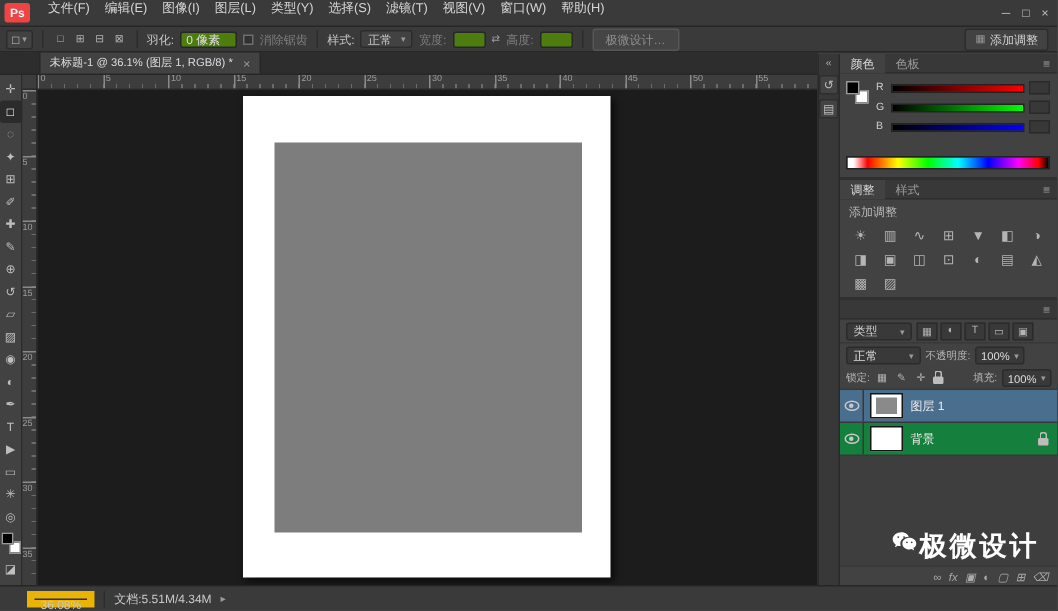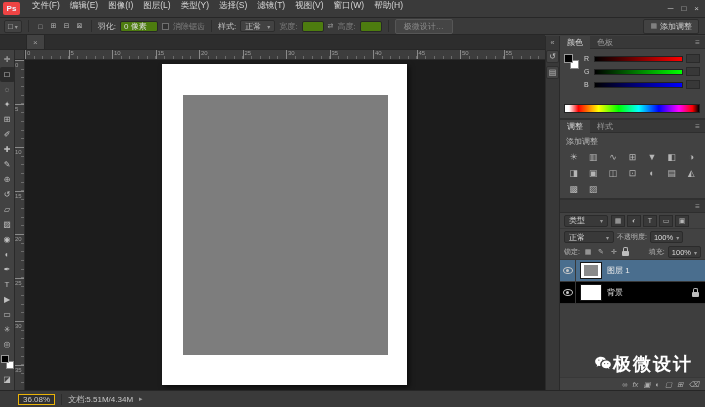--- a/index.html
+++ b/index.html
@@ -135,44 +135,44 @@
   .mini-select{display:flex;align-items:center;gap:3px;background:#393939;border:1px solid #2b2b2b;
                border-radius:2px;height:12px;padding:0 3px;font-size:7.5px;color:#dcdcdc}
   .lock-row{display:flex;align-items:center;gap:3px;padding:2px 4px;height:15px;border-bottom:1px solid #383838}
   .lock-icons{display:flex;gap:3px}
   .l-icon{width:10px;height:10px;display:flex;align-items:center;justify-content:center;font-size:7px;color:#b5b5b5}
   .fill-label{margin-left:auto}
   .lock-glyph{position:relative;width:7px;height:5px;background:#bdbdbd;display:inline-block;border-radius:1px;margin-top:3px}
   .lock-glyph::before{content:"";position:absolute;top:-4px;left:1px;width:3px;height:4px;
                       border:1px solid #bdbdbd;border-bottom:none;border-radius:2px 2px 0 0}
   .layers-list{flex:1;background:#3e3e3e}
-  .layer-row{height:22px;display:flex;align-items:center;background:#000000;border-bottom:1px solid #383838}
+  .layer-row{height:22px;display:flex;align-items:center;background:#15803d;border-bottom:1px solid #383838}
   .layer-row.selected{background:#4a6e8e}
   .eye-cell{width:16px;height:100%;border-right:1px solid #383838;display:flex;align-items:center;justify-content:center}
   .eye{width:10px;height:7px;position:relative;display:inline-block}
   .eye::before{content:"";position:absolute;inset:0;border:1px solid #c8c8c8;border-radius:50%}
   .eye::after{content:"";position:absolute;left:3.5px;top:2px;width:3px;height:3px;background:#c8c8c8;border-radius:50%}
   .thumb{width:22px;height:17px;background:#fff;border:1px solid #161616;margin:0 5px 0 4px;position:relative;flex:0 0 22px}
   .thumb-inner{position:absolute;left:3px;right:3px;top:2px;bottom:2px;background:#8a8a8a}
   .layer-name{font-size:8px;color:#eaeaea;white-space:nowrap}
   .row-lock{margin-left:auto;margin-right:6px}
   .layers-bottom{height:13px;border-top:1px solid #383838;background:#424242;display:flex;align-items:center;
                  justify-content:flex-end;gap:5px;padding:0 6px}
   .lb-icon{font-size:7.5px;color:#ababab;font-style:italic;line-height:13px}
 
   
   .statusbar{position:absolute;left:0;top:390px;width:705px;height:17px;background:#3a3a3a;
              border-top:1px solid #262626;display:flex;align-items:center;gap:6px;font-size:8px;
              color:#c8c8c8;padding-left:18px}
-  .zoom-field{background:#2f2f2f;border:1px solid #eab308;height:11px;line-height:10px;padding:0 4px}
+  .zoom-field{background:#2f2f2f;border:5px solid #eab308;height:11px;line-height:10px;padding:0 4px}
   .status-sep{width:1px;height:11px;background:#2c2c2c}
   .status-arrow{color:#9a9a9a;font-size:7px}
 
   
-  .watermark{position:absolute;right:12px;top:352px;display:flex;align-items:center;gap:0;z-index:20}
+  .watermark{position:absolute;right:12px;top:352px;display:flex;gap:0;z-index:20}
   .wechat-icon{display:flex}
   .watermark-text{font-size:18px;font-weight:bold;color:#fff;letter-spacing:2px;white-space:nowrap}
 </style>
 </head>
 <body>
 
 <div class="app">
 
   <div class="menubar">
     <div class="ps-logo">Ps</div>
@@ -228,20 +228,21 @@
     <span class="opt-sep"></span>
     <button class="refine-btn">极微设计…</button>
     <span class="workspace">
       <span class="ws-icon">▦</span>
       <span>添加调整</span>
     </span>
   </div>
 
   <div class="tabbar">
     <div class="doc-tab">
+      <span class="doc-title">未标题-1 @ 36.1% (图层 1, RGB/8) *</span>
       <span class="tab-close">×</span>
     </div>
   </div>
 
   <div class="toolbar">
     <div class="tools">
         <span class="tool">✛</span>
         <span class="tool selected">□</span>
         <span class="tool">◌</span>
         <span class="tool">✦</span>

